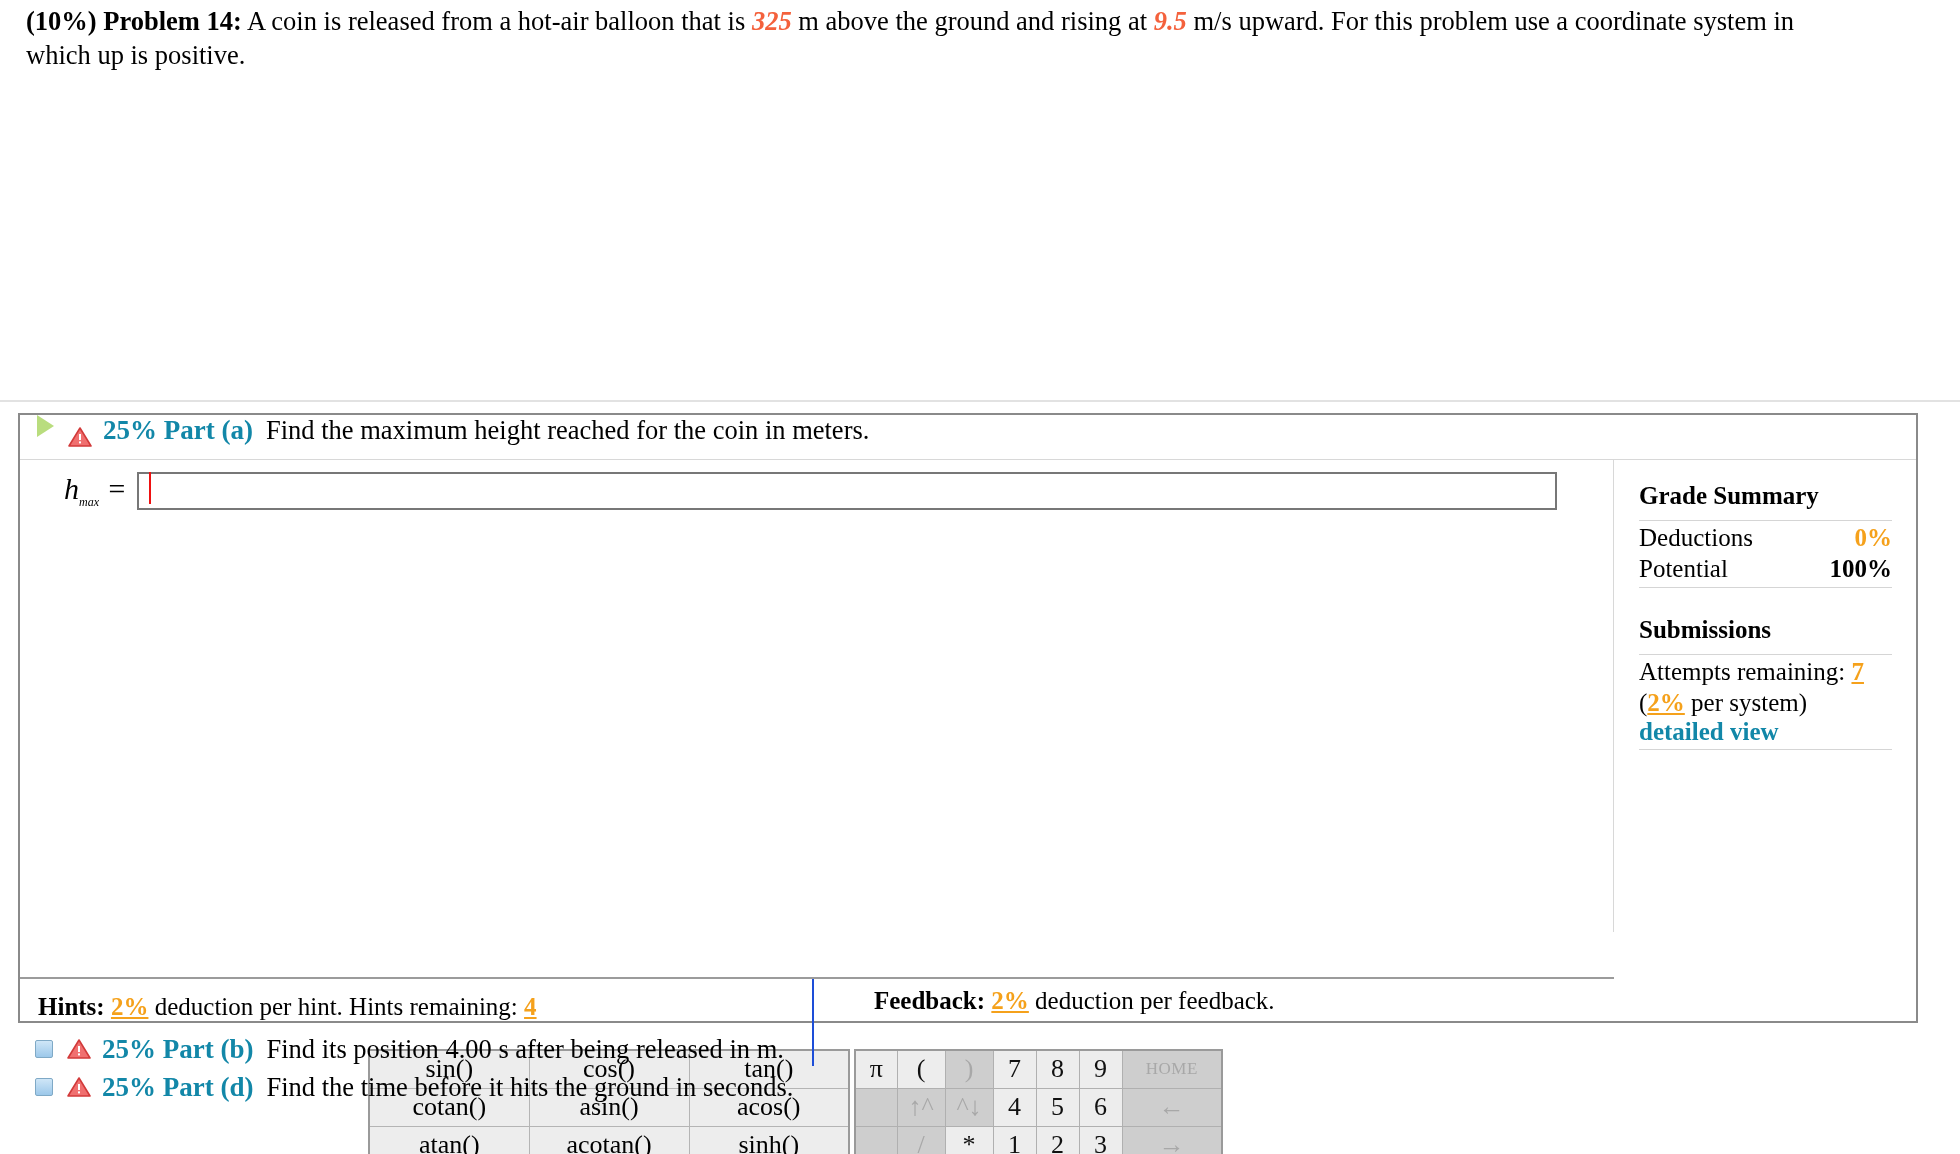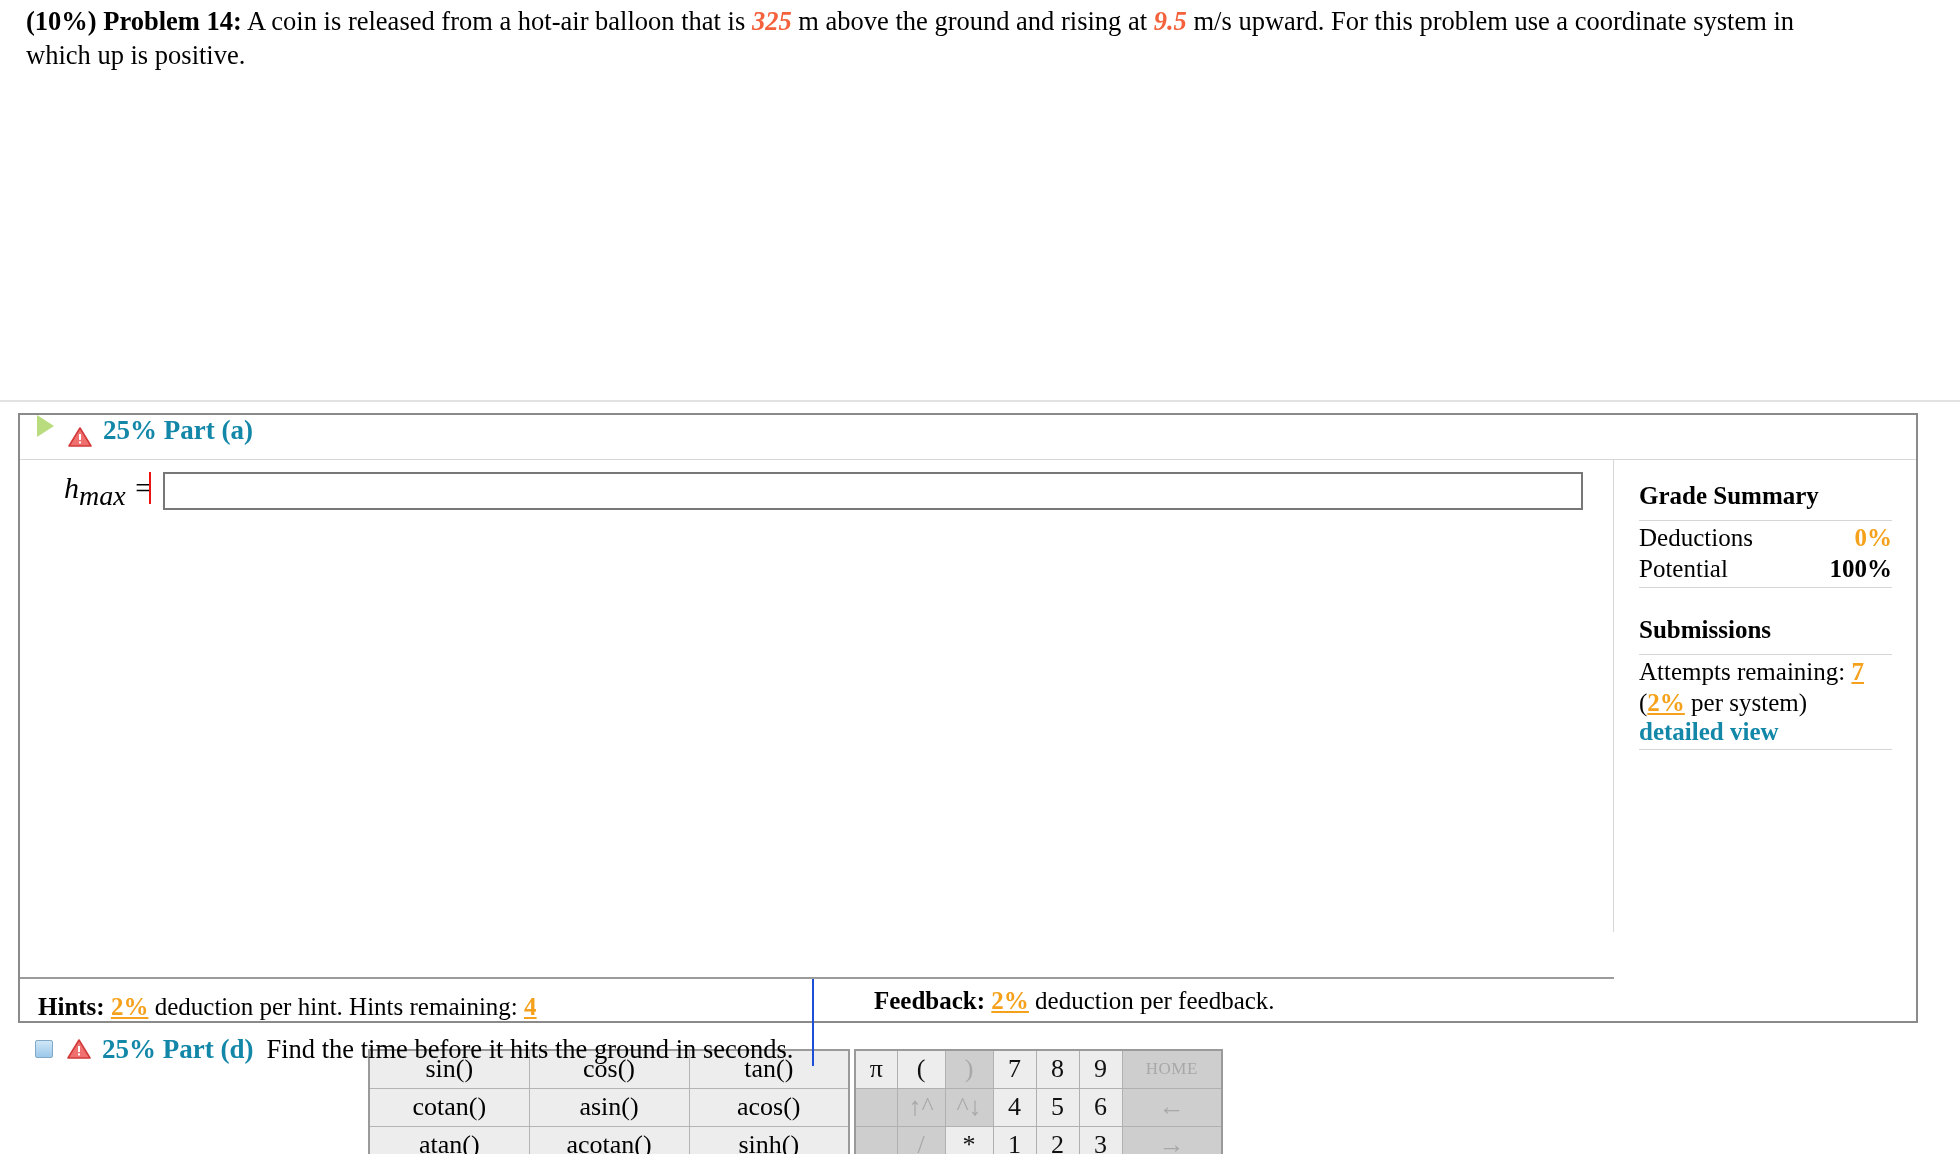--- a/index.html
+++ b/index.html
@@ -86,21 +86,21 @@
     left: 0; top: 0; width: 100%; height: 62px;
     display: flex; align-items: center;
   }
   #hmax-label {
     font-style: italic;
     font-size: 30px;
     margin-left: 44px;
     margin-right: 10px;
     white-space: nowrap;
   }
-  #hmax-label sub { font-size: 28px; font-style: italic; margin-top: 40px; }
+  #hmax-label sub { font-size: 12px; font-style: italic; margin-top: 40px; }
   #answer-input {
     width: 1420px; height: 38px;
     border: 2px solid #777777;
     background: #ffffff;
     font-family: "Liberation Serif", serif;
     font-size: 20px;
     padding-left: 5px;
     outline: none;
   }
   #caret {
@@ -265,20 +265,21 @@
   <div id="part-a-header">
     <span class="tri-play"></span>
     <span class="warn-icon">
       <svg width="24" height="22" viewBox="0 0 24 22">
         <path d="M12 2 L23 20 L1 20 Z" fill="#f07070" stroke="#d23a3a" stroke-width="1.6" stroke-linejoin="round"></path>
         <rect x="11" y="8" width="2" height="6" fill="#ffffff"></rect>
         <rect x="11" y="15.4" width="2" height="2" fill="#ffffff"></rect>
       </svg>
     </span>
     <span class="part-label">25% Part (a)</span>
+    <span class="part-text">Find the maximum height reached for the coin in meters.</span>
   </div>
 
   <div id="answer-region">
 
     <div id="answer-row">
       <span id="hmax-label">
         <span>h</span><sub>max</sub>
         <span>=</span>
       </span>
       <input id="answer-input" type="text" placeholder="" style="">
@@ -378,20 +379,32 @@
     <div class="gs-line">
       <span>(</span><span class="orange-u">2%</span><span> per system)</span>
     </div>
     <div class="teal-link">detailed view</div>
     <div class="gs-rule"></div>
   </div>
 </div>
 
 <div id="other-parts">
 
+  <div class="part-row">
+    <span class="sq-icon"></span>
+    <span class="warn-icon">
+      <svg width="24" height="22" viewBox="0 0 24 22">
+        <path d="M12 2 L23 20 L1 20 Z" fill="#f07070" stroke="#d23a3a" stroke-width="1.6" stroke-linejoin="round"></path>
+        <rect x="11" y="8" width="2" height="6" fill="#ffffff"></rect>
+        <rect x="11" y="15.4" width="2" height="2" fill="#ffffff"></rect>
+      </svg>
+    </span>
+    <span class="part-label">25% Part (b)</span>
+    <span class="part-text">Find its position 4.00 s after being released in m.</span>
+  </div>
 
 
   <div class="part-row">
     <span class="sq-icon"></span>
     <span class="warn-icon">
       <svg width="24" height="22" viewBox="0 0 24 22">
         <path d="M12 2 L23 20 L1 20 Z" fill="#f07070" stroke="#d23a3a" stroke-width="1.6" stroke-linejoin="round"></path>
         <rect x="11" y="8" width="2" height="6" fill="#ffffff"></rect>
         <rect x="11" y="15.4" width="2" height="2" fill="#ffffff"></rect>
       </svg>

